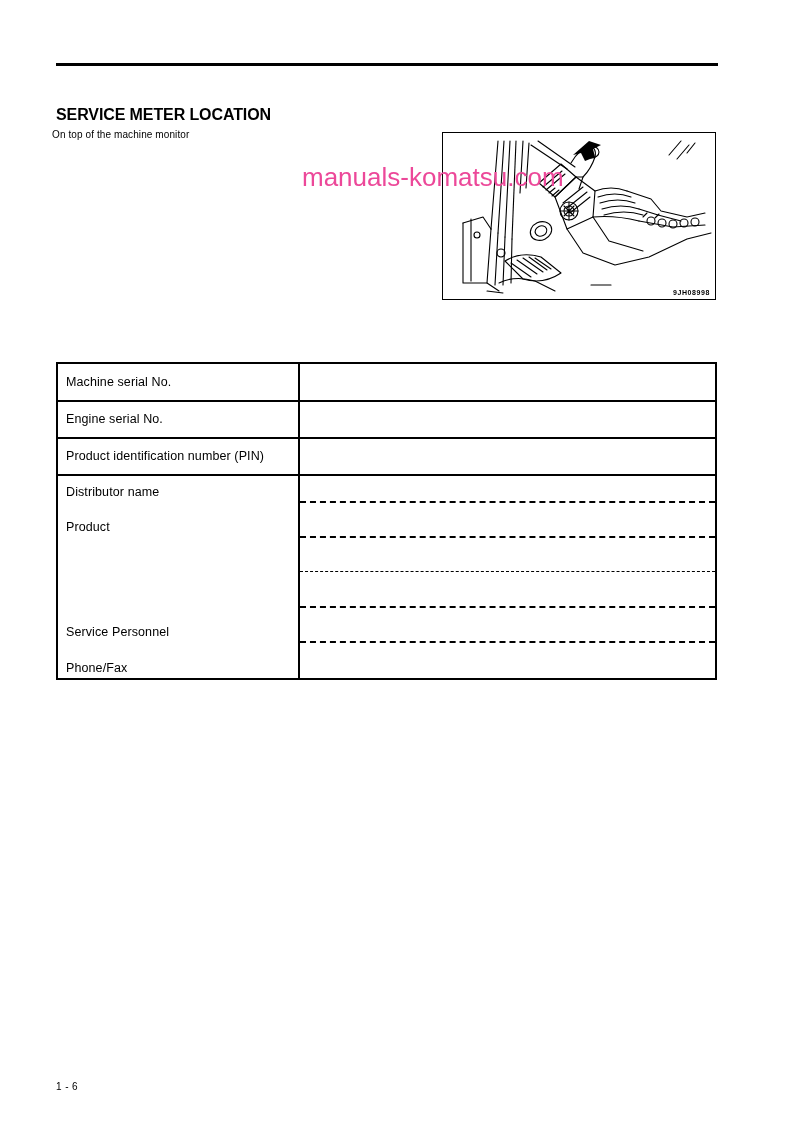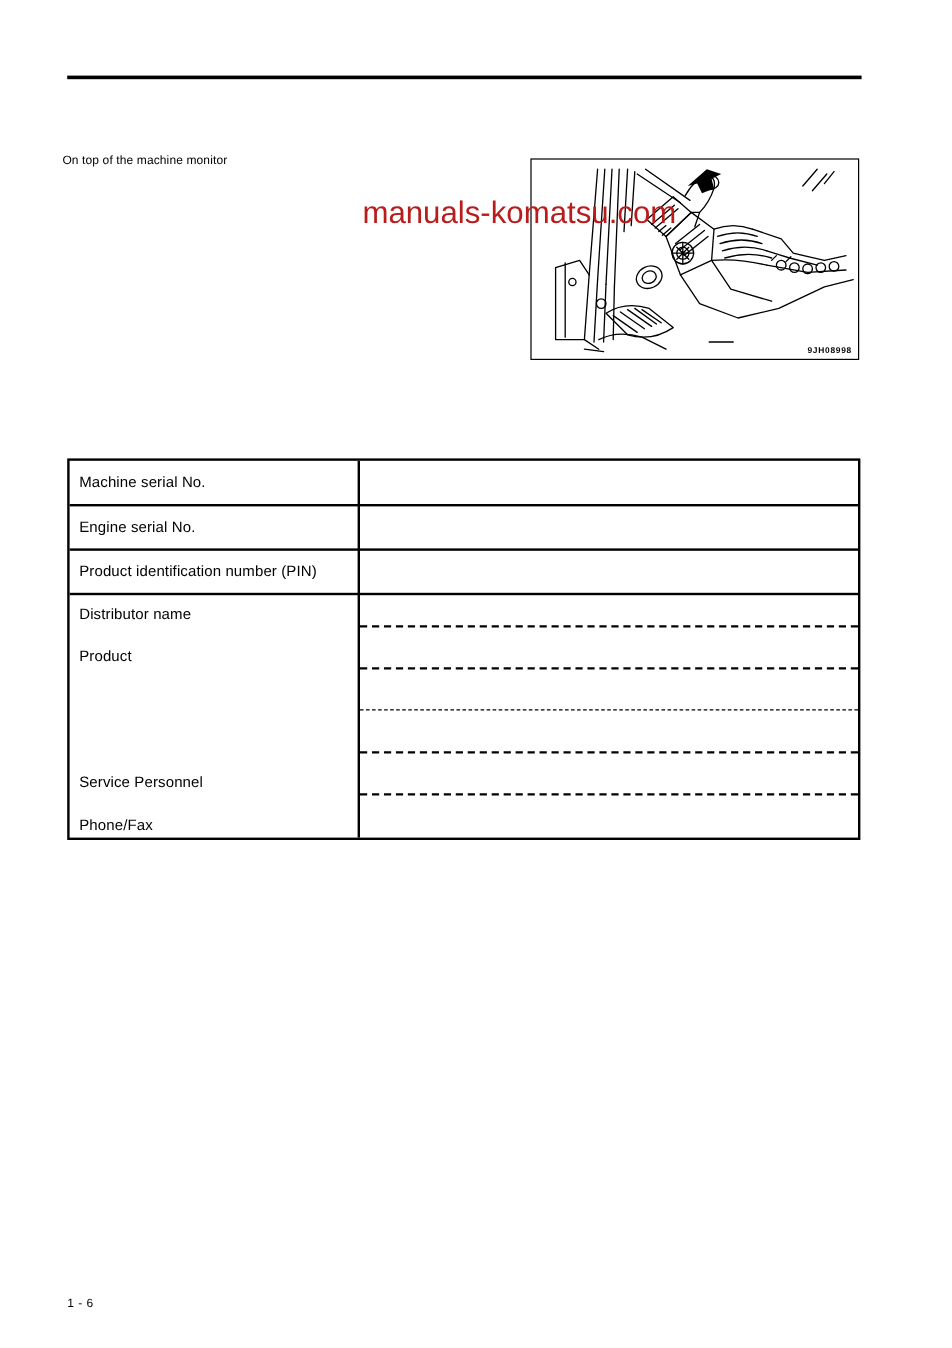--- a/index.html
+++ b/index.html
@@ -108,21 +108,21 @@
     font-family: "Liberation Sans", sans-serif;
     white-space: nowrap;
   }
 
   
   .watermark {
     position: absolute;
     left: 302px;
     top: 162px;
     font-size: 26px;
-    color: #b91c1c;
+    color: #ec4899;
     letter-spacing: 0px;
     white-space: nowrap;
     z-index: 40;
     pointer-events: none;
   }
 
   
   .sec2-title {
     position: absolute;
     left: 56px;
@@ -136,21 +136,20 @@
   
   .serial-table {
     position: absolute;
     left: 56px;
     top: 362px;
     width: 661px;
     height: 318px;
     border: 2px solid #000000;
     box-sizing: border-box;
     background: #ffffff;
-    margin-top: 20px;
   }
   .tcol-split {
     position: absolute;
     left: 240px;
     top: 0;
     width: 2px;
     height: 100%;
     background: #000000;
   }
   .trow-line {
@@ -207,20 +206,21 @@
     white-space: nowrap;
   }
 </style>
 </head>
 <body>
 
 <div class="page">
 
   <div class="header-rule"></div>
 
+  <div class="sec1-title">SERVICE METER LOCATION</div>
   <div class="sec1-sub">On top of the machine monitor</div>
 
   <div class="figure-box">
     <svg class="figure-svg" viewBox="0 0 272 166">
       <g fill="none" stroke="#000000" stroke-width="1.1" stroke-linecap="round" stroke-linejoin="round">
 
         <path d="M55 8 L48 96"></path>
         <path d="M61 8 L55 100"></path>
         <path d="M67 8 L62 104"></path>
         <path d="M73 8 L69 106"></path>

